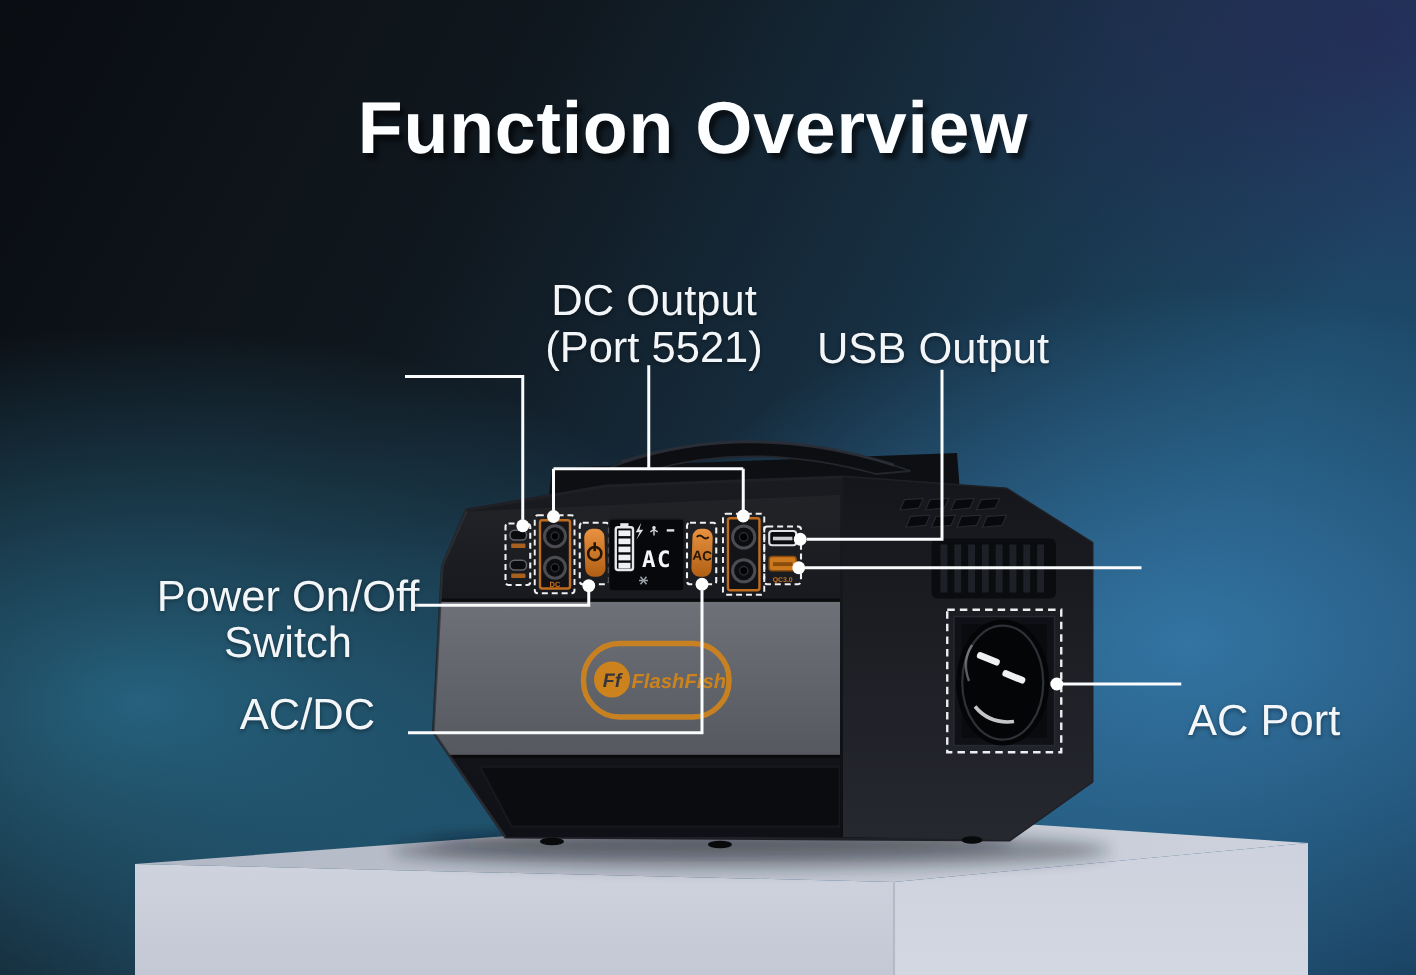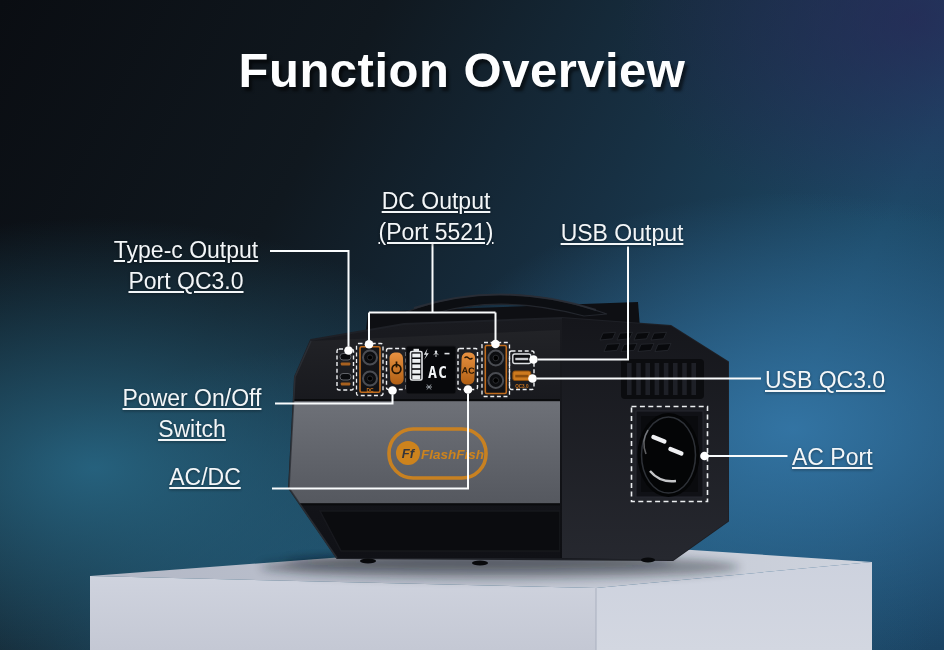--- a/index.html
+++ b/index.html
@@ -8,27 +8,27 @@
     font-family:"Liberation Sans",sans-serif;
     background-color:#0b0e14;
     background-image:
       radial-gradient(58% 52% at 84% 66%, rgba(52,118,166,.95) 0%, rgba(52,118,166,0) 70%),
       radial-gradient(65% 55% at 10% 72%, rgba(40,104,134,.9) 0%, rgba(40,104,134,0) 70%),
       radial-gradient(75% 60% at 45% 95%, rgba(34,92,125,.85) 0%, rgba(34,92,125,0) 72%),
       radial-gradient(45% 45% at 97% 3%, rgba(42,33,84,.6) 0%, rgba(42,33,84,0) 70%),
       linear-gradient(118deg,#0a0d12 0%,#10181f 30%,#173043 55%,#1d4a68 78%,#1b4464 100%);
   }
   .title{
-    position:absolute;left:0;right:20px;top:42px;margin:0;
+    position:absolute;left:0;right:20px;top:42px;margin:16px;
     text-align:center;color:#fdfeff;font-size:49px;font-weight:800;letter-spacing:.5px;
     text-shadow:3px 4px 3px rgba(0,0,0,.55);
   }
   .callout-label{
-    position:absolute;color:#f3f6f8;font-size:23px;line-height:31px;
-    text-align:center;text-shadow:0 1px 3px rgba(0,0,0,.4);white-space:nowrap;text-decoration:underline;
+    position:absolute;color:#f3f6f8;font-size:29px;line-height:31px;
+    text-align:center;text-shadow:0 1px 3px rgba(0,0,0,.4);white-space:nowrap;
   }
   .callout-label.left-align{text-align:left;}
   svg.scene{position:absolute;left:0;top:0;}
   svg text{font-family:"Liberation Sans",sans-serif;}
   text.lcd{font-family:"DejaVu Sans Mono",monospace;font-weight:bold;}
 </style>
 </head>
 <body>
 
 <div class="stage">
@@ -246,38 +246,33 @@
       <circle cx="369" cy="344.3" r="4.3"></circle>
       <circle cx="495.5" cy="344" r="4.3"></circle>
       <circle cx="533.5" cy="359.5" r="4.3"></circle>
       <circle cx="532.5" cy="378.5" r="4.3"></circle>
       <circle cx="392.5" cy="390.5" r="4.3"></circle>
       <circle cx="468" cy="389.5" r="4.3"></circle>
       <circle cx="704.5" cy="456" r="4.3"></circle>
     </g>
   </svg>
 
-  <div class="callout-label" style="left:66px;top:235px;width:240px;">
-    <div>Type-c Output</div>
-    <div>Port QC3.0</div>
-  </div>
 
   <div class="callout-label" style="left:316px;top:186px;width:240px;">
     <div>DC Output</div>
     <div>(Port 5521)</div>
   </div>
 
   <div class="callout-label" style="left:502px;top:218px;width:240px;">USB Output</div>
 
-  <div class="callout-label left-align" style="left:765px;top:365px;">USB QC3.0</div>
 
   <div class="callout-label" style="left:72px;top:383px;width:240px;">
     <div>Power On/Off</div>
     <div>Switch</div>
   </div>
 
   <div class="callout-label" style="left:85px;top:462px;width:240px;">
     <div>AC/DC</div>
   </div>
 
-  <div class="callout-label left-align" style="left:792px;top:442px;">AC Port</div>
+  <div class="callout-label left-align" style="left:792px;top:466px;">AC Port</div>
 
 </div>
 
 </body></html>

